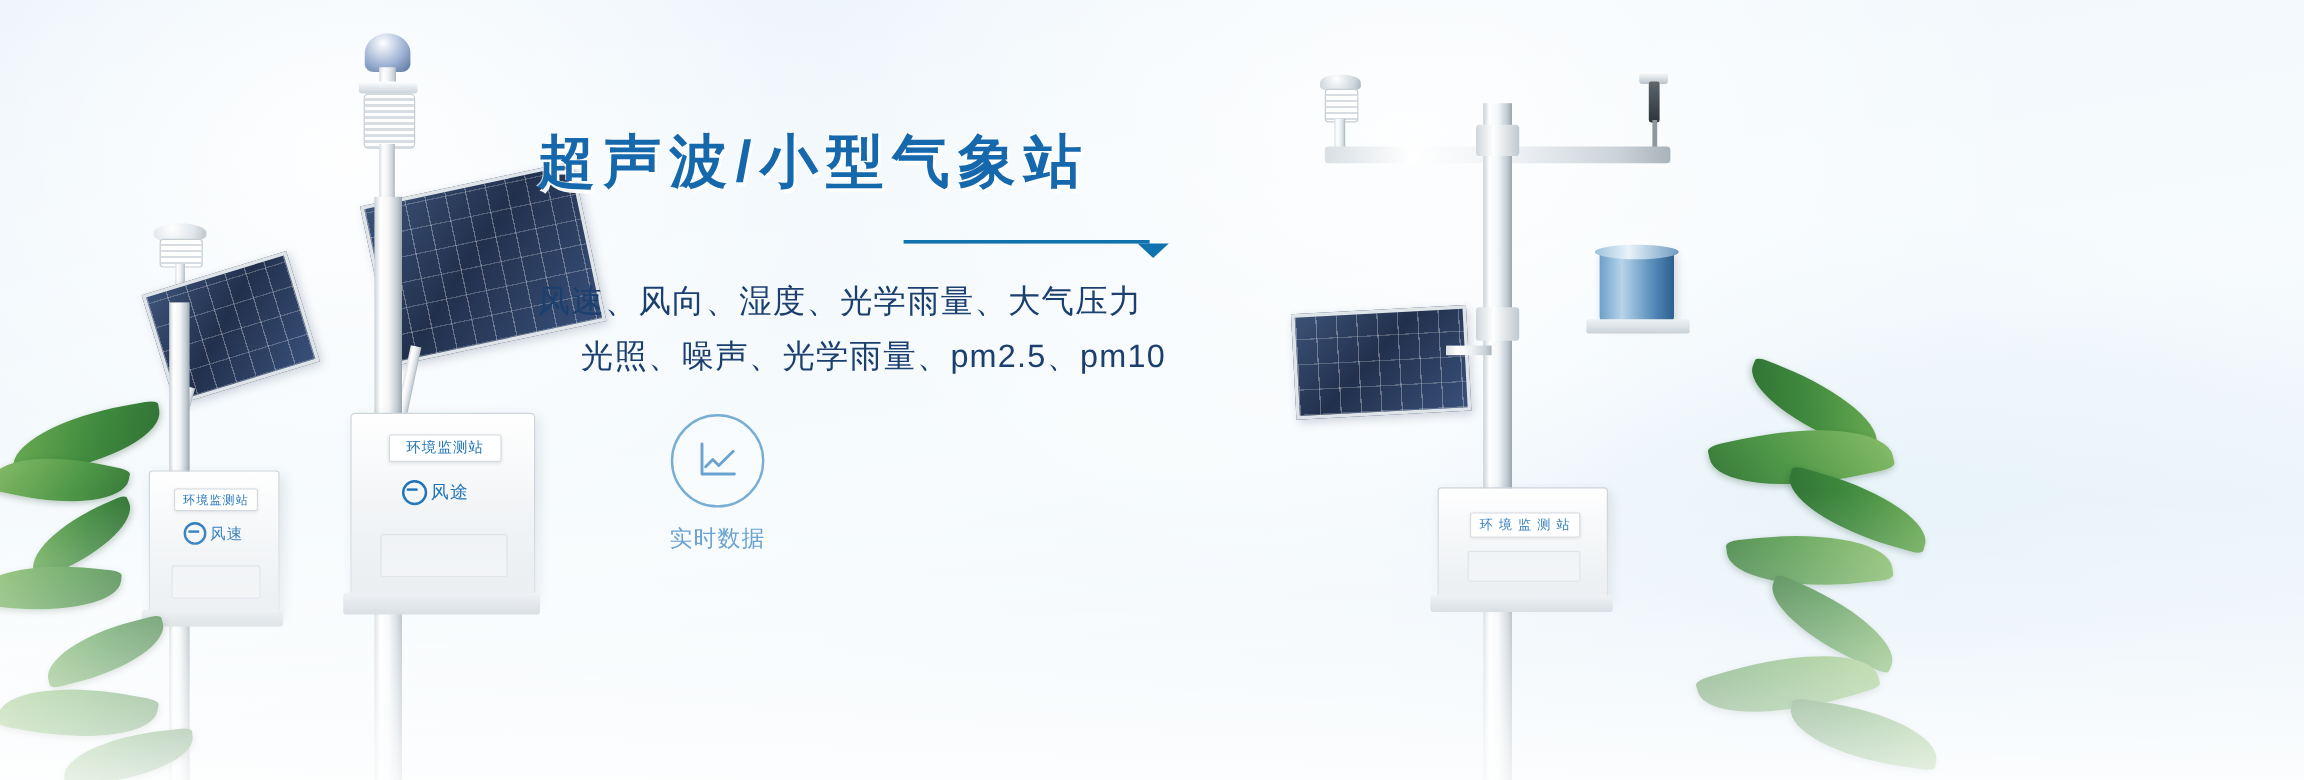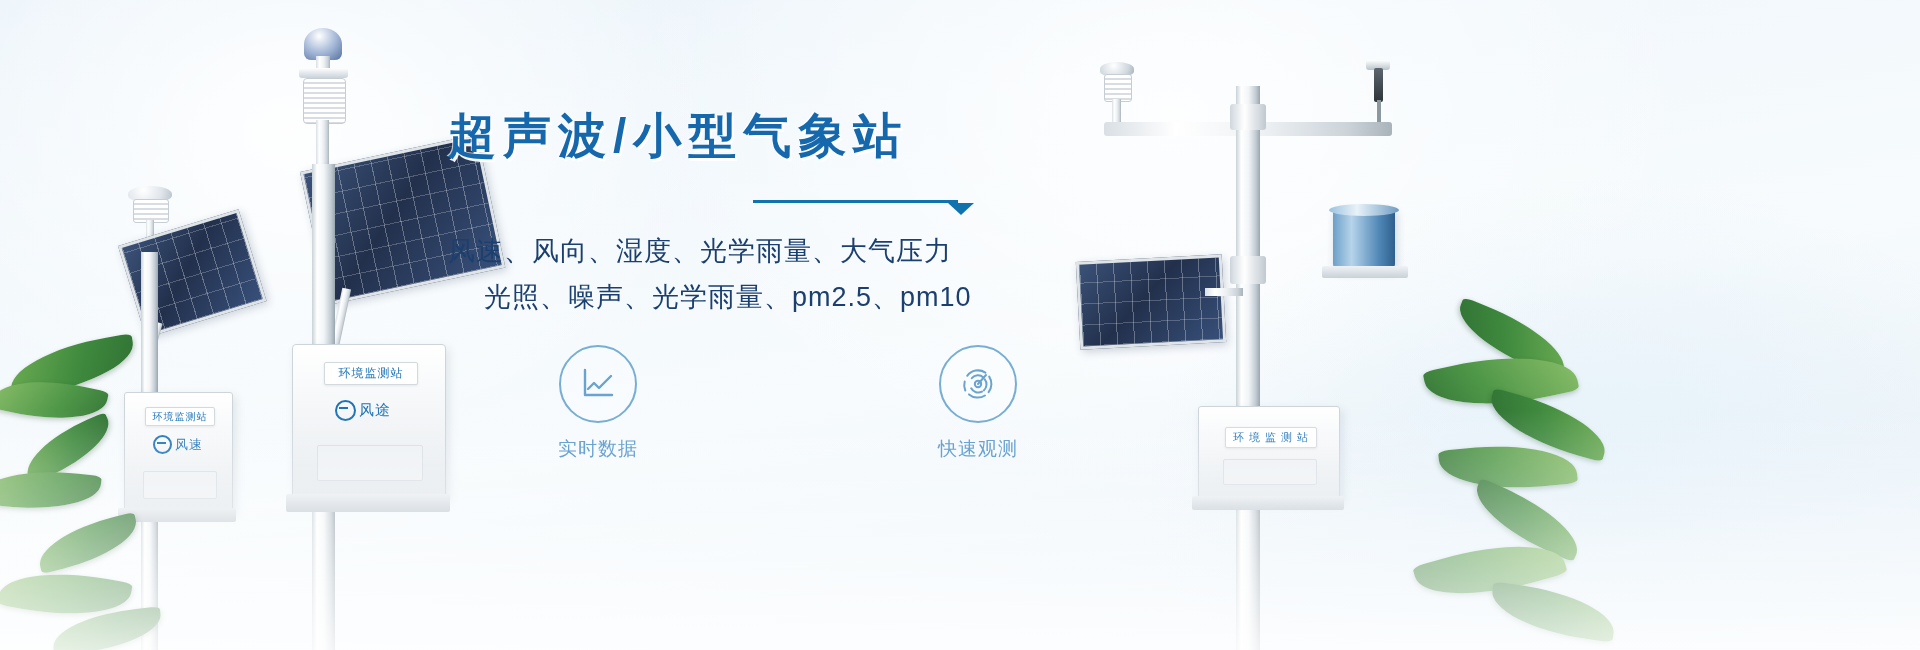--- a/index.html
+++ b/index.html
@@ -195,34 +195,18 @@
     <div class="feat">
       <div class="ring">
         <svg width="40" height="40" viewBox="0 0 40 40" fill="none" stroke="#6aa3cf" stroke-width="2.4" stroke-linecap="round" stroke-linejoin="round">
           <path d="M7 6 V31 H34"></path>
           <path d="M10 25 L16 19 L21 24 L33 12"></path>
         </svg>
       </div>
       <div class="cap">实时数据</div>
     </div>
 
-    <div class="feat">
-      <div class="ring">
-        <svg width="40" height="40" viewBox="0 0 40 40" fill="none" stroke="#6aa3cf" stroke-width="2" stroke-linecap="round">
-          <path d="M20 20 L28 11"></path>
-          <circle cx="20" cy="20" r="3.2"></circle>
-          <path d="M13.8 14.2 A8 8 0 0 1 25.4 13.4"></path>
-          <path d="M26.6 15.2 A8 8 0 0 1 25.8 26.4"></path>
-          <path d="M24 27.6 A8 8 0 0 1 13.2 24.3"></path>
-          <path d="M9.2 11.8 A13.5 13.5 0 0 1 27.4 8.6"></path>
-          <path d="M31.2 12.6 A13.5 13.5 0 0 1 30.6 28.2"></path>
-          <path d="M27 31.5 A13.5 13.5 0 0 1 11 30.4"></path>
-          <path d="M7.3 26.5 A13.5 13.5 0 0 1 6.7 17.5"></path>
-        </svg>
-      </div>
-      <div class="cap">快速观测</div>
-    </div>
 
 
 
   </div>
 
 </div>
 
 </body></html>

